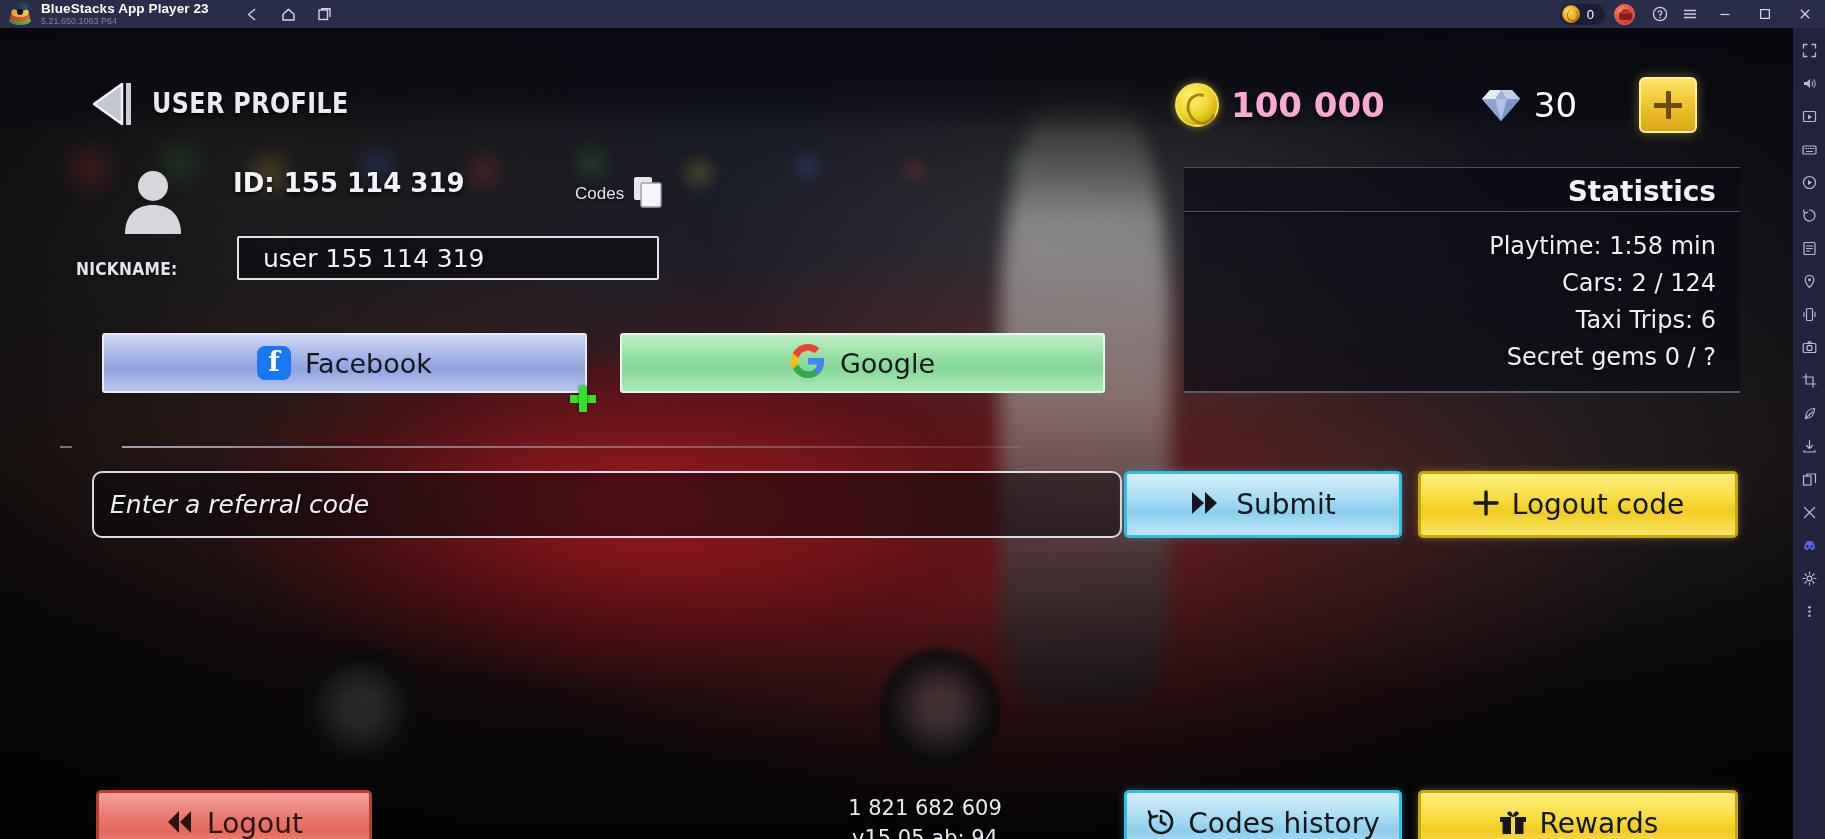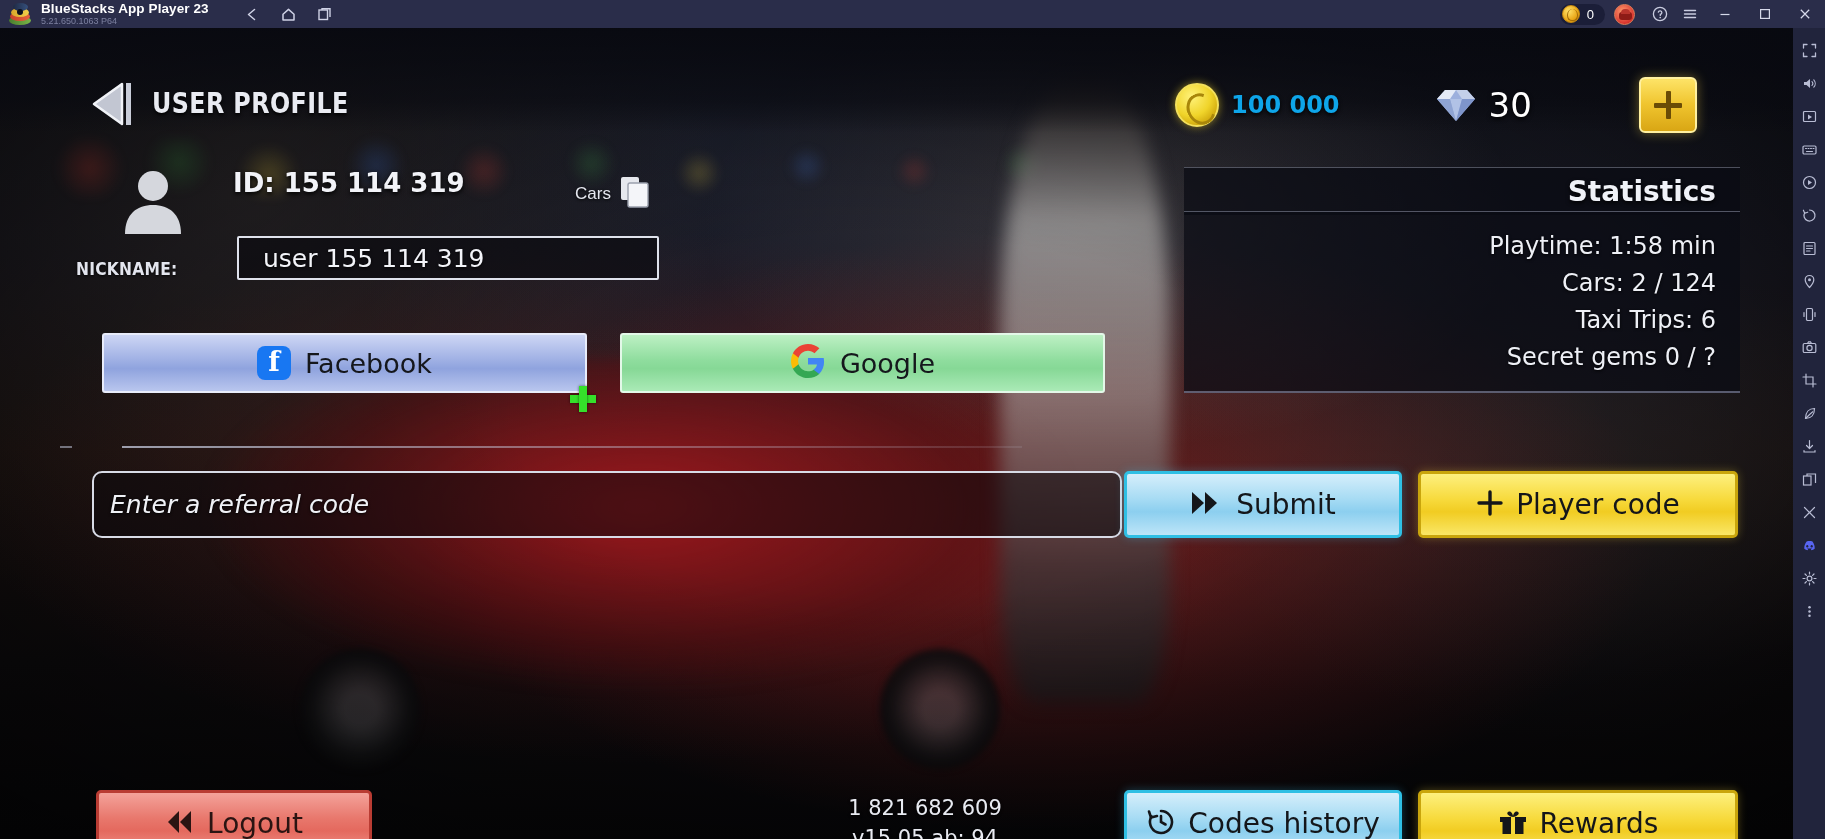--- a/index.html
+++ b/index.html
@@ -141,22 +141,22 @@
     width:44px; height:44px; border-radius:50%;
     background:radial-gradient(circle at 36% 30%, #fff27a, #f0d42a 50%, #cfa70c 78%, #9d7b05);
     border:2px solid #f3e05b; position:relative; box-shadow:0 0 9px rgba(240,212,42,0.55);
   }
   .cur-coin::after{
     content:""; position:absolute; left:10px; top:8px; width:22px; height:26px;
     border:3.2px solid #a8860a; border-radius:50%; border-right-color:transparent;
     transform:rotate(-28deg);
   }
   .cur-amount {
-    margin-left:12px; font-family:"DejaVu Sans", sans-serif; font-size:24px;
-    font-weight:bold; color:#0ea5e9; text-shadow:0 2px 4px rgba(0,0,0,0.95);
+    margin-left:12px; font-family:"DejaVu Sans", sans-serif; font-size:34px;
+    font-weight:bold; color:#f9a8d4; text-shadow:0 2px 4px rgba(0,0,0,0.95);
   }
   .cur-gem-wrap{ display:flex; align-items:center; margin-left:96px; }
   .gem-ico { width:40px; height:36px; position:relative; }
   .gem-amount {
     margin-left:13px; font-family:"DejaVu Sans", sans-serif; font-size:34px;
     font-weight:normal; color:#fff; text-shadow:0 2px 4px rgba(0,0,0,0.95);
   }
   .plus-btn {
     position:absolute; top:49px; left:1639px; width:58px; height:56px;
     background:linear-gradient(180deg,#fde367,#f0c52f 48%,#d9a614);
@@ -432,21 +432,21 @@
     <div class="avatar">
       <svg width="68" height="68" viewBox="0 0 68 68">
         <circle cx="34" cy="20" r="15" fill="#d5d7dd"></circle>
         <path d="M6 68 C6 48 18 39 34 39 C50 39 62 48 62 68 Z" fill="#d5d7dd"></path>
       </svg>
     </div>
     <div class="nickname-lbl">NICKNAME:</div>
     <div class="id-text">ID: 155 114 319</div>
 
     <div class="copy-wrap">
-      <span class="copy-lbl">Cars</span>
+      <span class="copy-lbl">Codes</span>
       <span>
         <svg width="30" height="32" viewBox="0 0 30 32">
           <rect x="1" y="1" width="18" height="23" rx="2" fill="#e6e8ee"></rect>
           <rect x="8" y="7" width="20" height="24" rx="2" fill="#f4f5f9" stroke="#9ba0ad" stroke-width="1.4"></rect>
         </svg>
       </span>
     </div>
 
     <div class="nick-input">
       <span>user 155 114 319</span>
@@ -499,21 +499,21 @@
       </span>
       <span class="btn-label">Submit</span>
     </div>
 
     <div class="btn-yellow create-btn">
       <span>
         <svg width="28" height="28" viewBox="0 0 28 28">
           <path d="M14 3 V25 M3 14 H25" stroke="#14161a" stroke-width="3.4" stroke-linecap="round"></path>
         </svg>
       </span>
-      <span class="btn-label">Player code</span>
+      <span class="btn-label">Logout code</span>
     </div>
 
     <div class="btn-red logout-btn">
       <span>
         <svg width="30" height="26" viewBox="0 0 30 26">
           <path d="M14 2 L3 13 L14 24 Z" fill="#2a1412"></path>
           <path d="M26 2 L15 13 L26 24 Z" fill="#2a1412"></path>
         </svg>
       </span>
       <span class="btn-label light">Logout</span>

